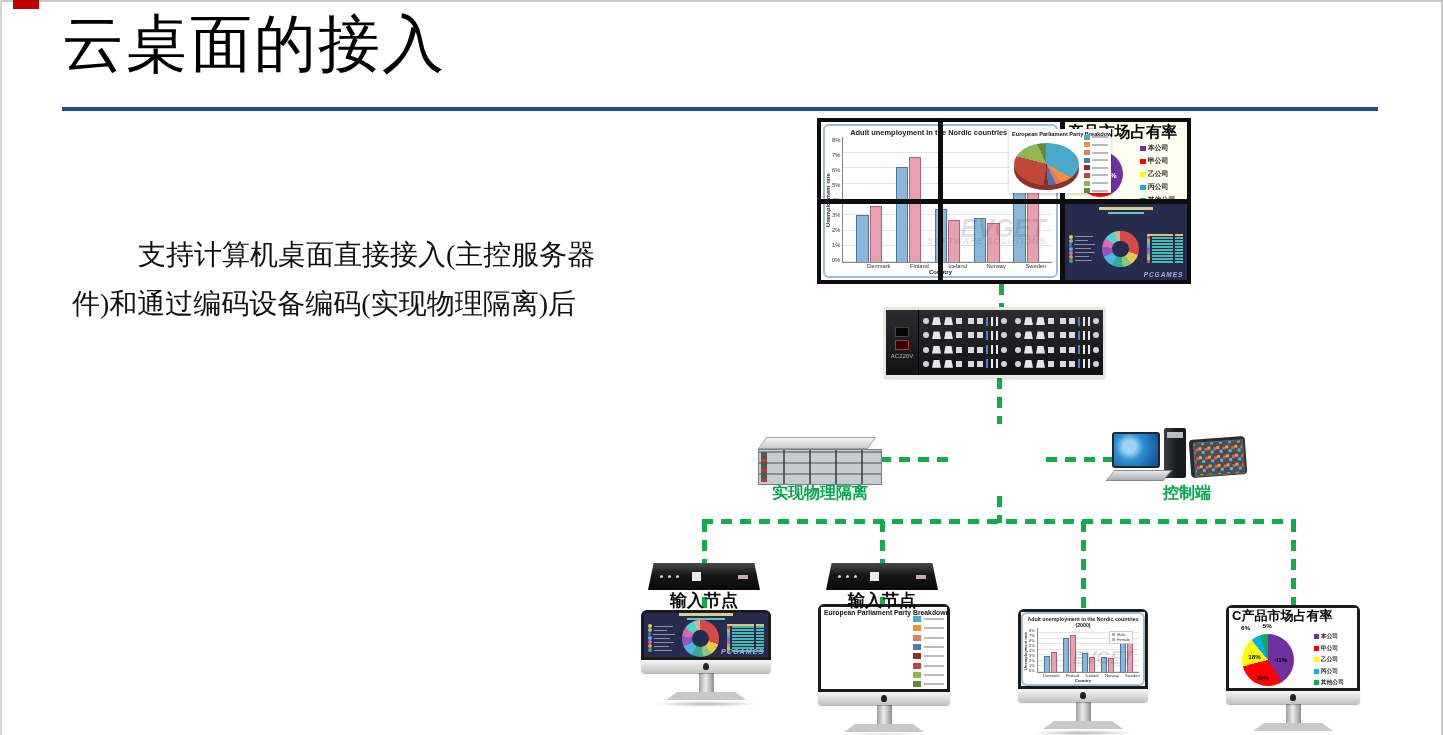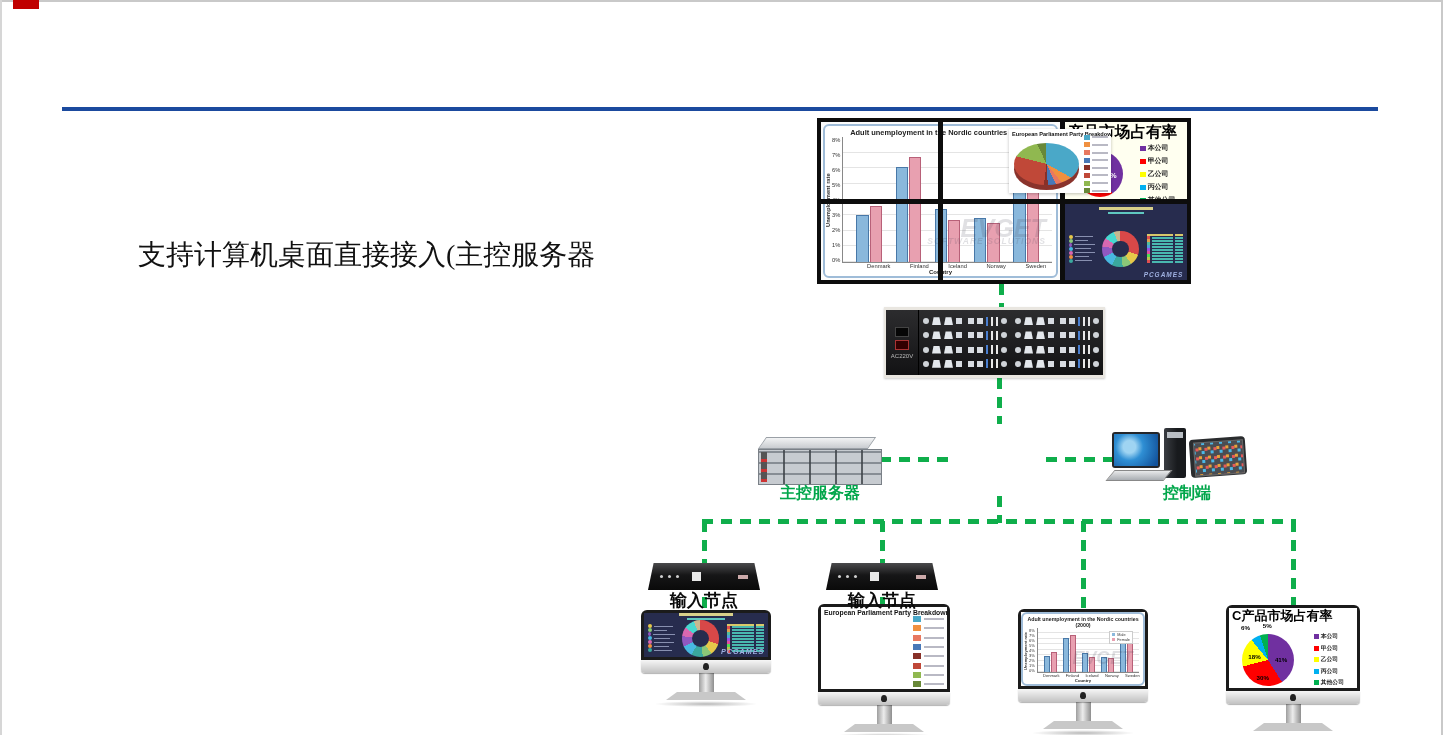--- a/index.html
+++ b/index.html
@@ -170,24 +170,26 @@
 </style>
 </head>
 <body>
 
 <div class="slide">
   <div class="edge-top"></div>
   <div class="edge-left"></div>
   <div class="edge-right"></div>
   <div class="corner-mark" style="background: rgb(192, 0, 0);"></div>
 
+  <div class="slide-title">云桌面的接入</div>
   <div class="title-underline" style="background: rgb(27, 74, 158);"></div>
 
   <div class="body-text">
     <div class="l1">支持计算机桌面直接接入(主控服务器</div>
+    <div class="l2">件)和通过编码设备编码(实现物理隔离)后</div>
   </div>
 
   <div class="dv" style="left:999px;top:284px;height:23px;"></div>
   <div class="dv" style="left:997px;top:378px;height:46px;"></div>
   <div class="dh" style="left:880px;top:457px;width:74px;"></div>
   <div class="dh" style="left:1046px;top:457px;width:70px;"></div>
   <div class="dv" style="left:997px;top:496px;height:27px;"></div>
   <div class="dh" style="left:702px;top:519px;width:594px;"></div>
   <div class="dv" style="left:702px;top:521px;height:92px;"></div>
   <div class="dv" style="left:880px;top:521px;height:92px;"></div>
@@ -552,21 +554,21 @@
           </div>
         </div>
     </div>
   </div>
 
 
   <div class="server">
     <div class="srv-top"></div>
     <div class="srv-body"></div>
   </div>
-  <div class="dev-label" style="left: 758px; top: 483px; width: 124px; color: rgb(0, 166, 74);">主控服务器</div>
+  <div class="dev-label" style="left: 758px; top: 483px; width: 124px; color: rgb(0, 166, 74);">实现物理隔离</div>
 
   <div class="pcgrp">
     <div class="pc-mon">
         <div class="pc-scr"></div>
       </div>
     <div class="pc-twr"></div>
     <div class="pc-kb"></div>
     <div class="tablet">
         <div class="tab-scr"></div>
       </div>

